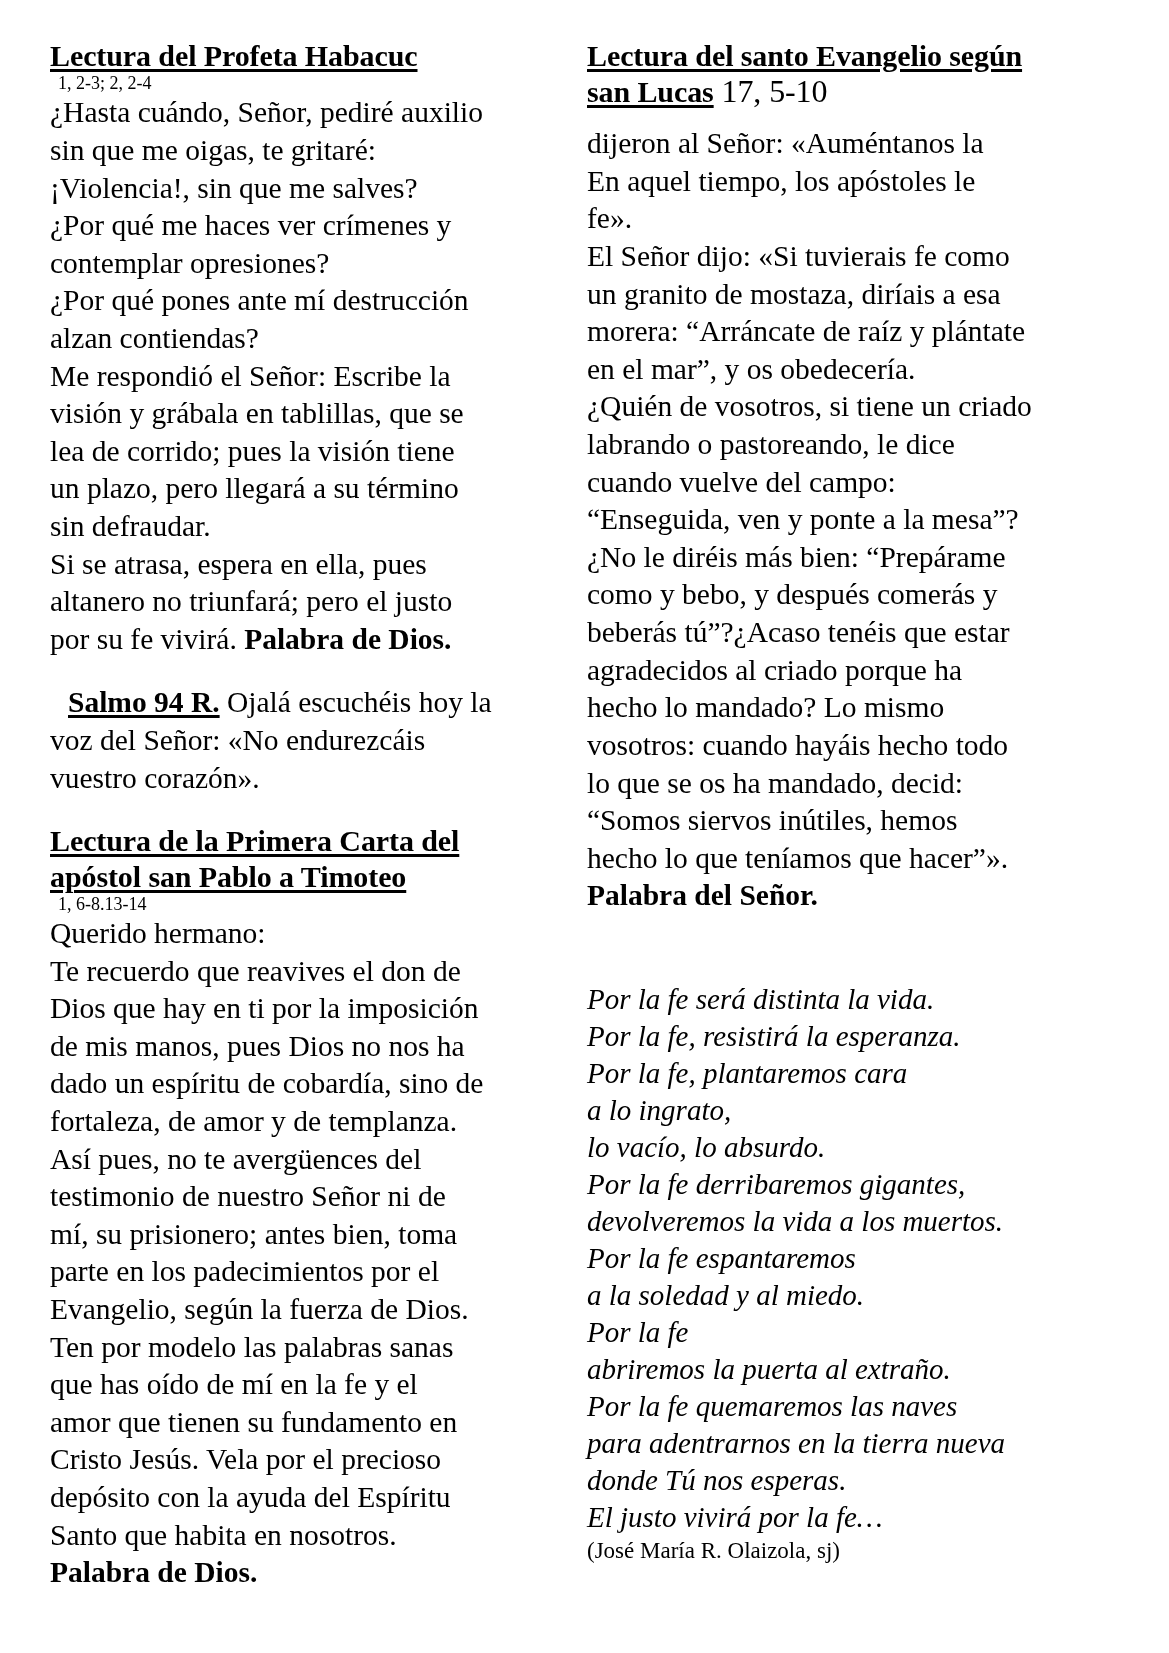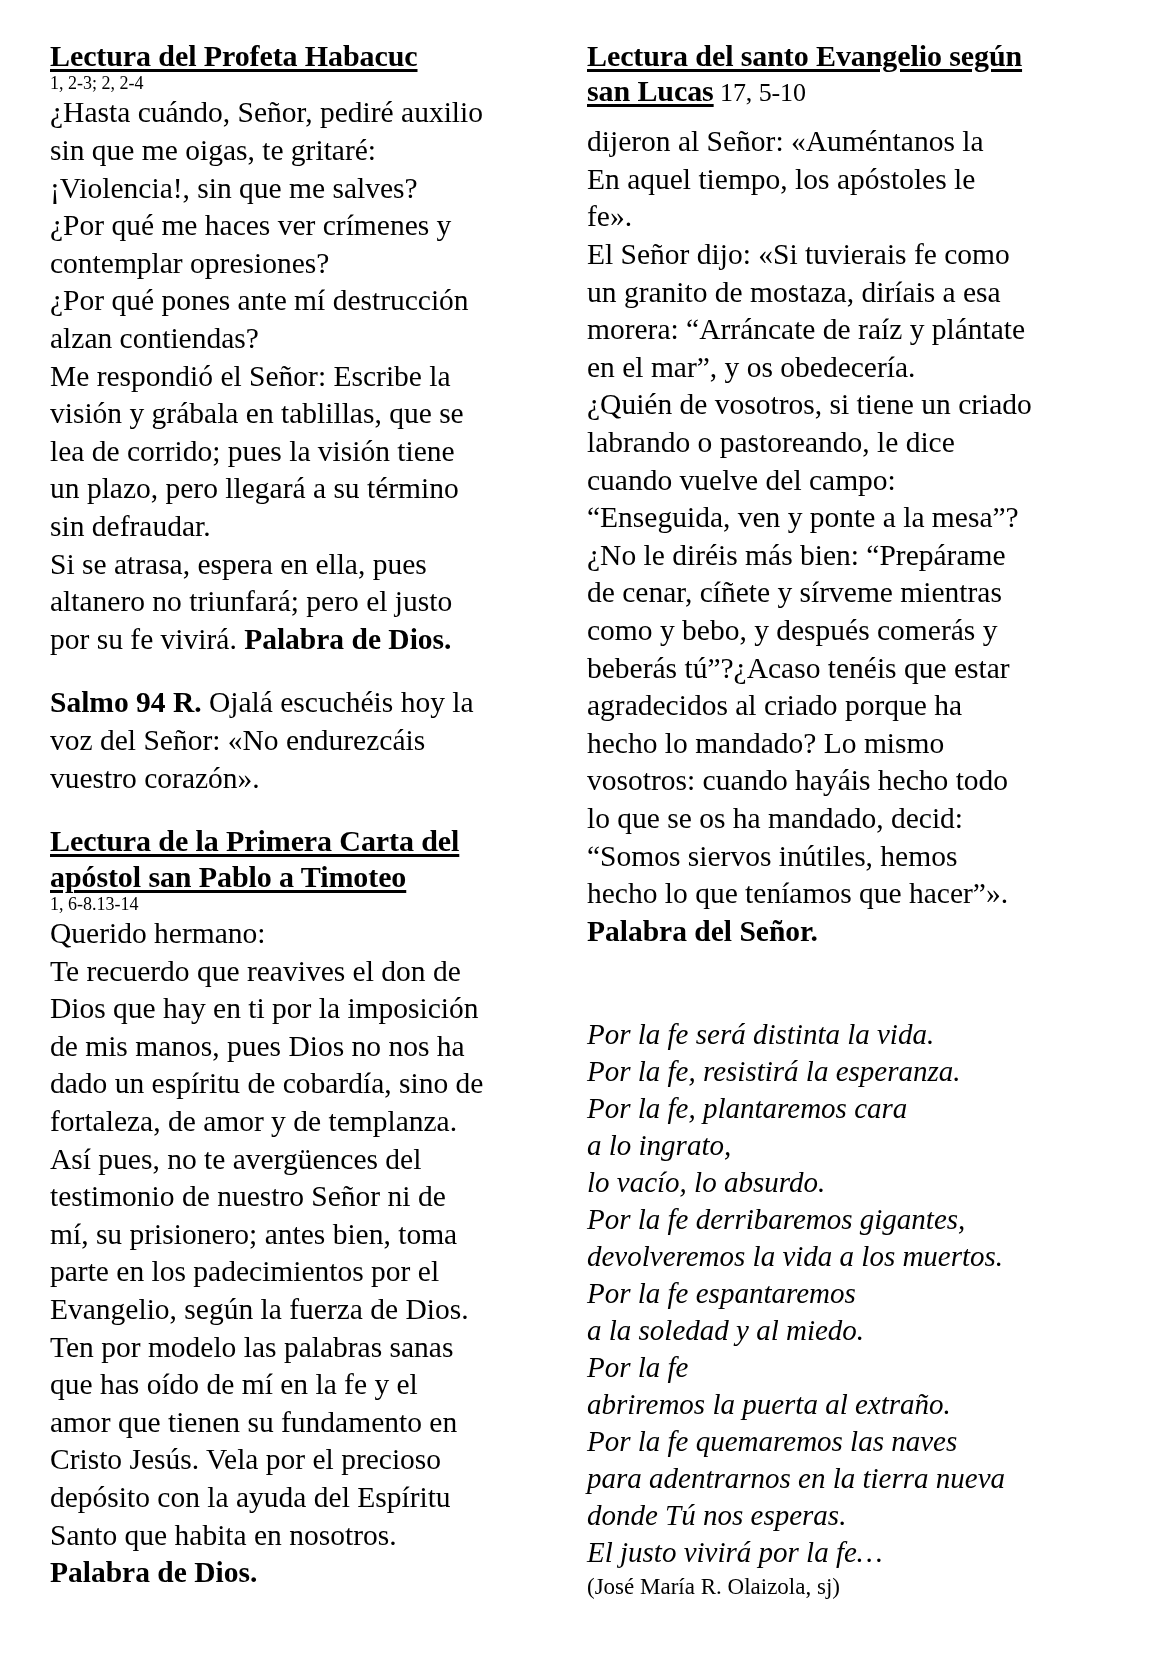--- a/index.html
+++ b/index.html
@@ -47,27 +47,27 @@
     letter-spacing: -0.1px;
   }
   .heading .u {
     text-decoration: underline;
     text-underline-offset: 3px;
     text-decoration-thickness: 2.5px;
   }
   .heading .ref-inline {
     font-weight: normal;
     text-decoration: none;
-    font-size: 26px;
+    font-size: 32px;
   }
 
   .cite {
     font-size: 18px;
     line-height: 1.05;
-    margin: 1px 0 1px 0;
+    margin: 1px 0 1px 8px;
     font-weight: normal;
   }
 
   
   .verse {
     font-size: 29.5px;
     line-height: 1.275;
     margin: 0;
   }
   .verse .b {
@@ -79,22 +79,24 @@
   .gap-xl { height: 66px; }
 
   
   .psalm {
     font-size: 29.5px;
     line-height: 1.275;
     margin: 0;
   }
   .psalm .label {
     font-weight: bold;
+    text-decoration: underline;
     text-underline-offset: 3px;
     text-decoration-thickness: 2.5px;
+    margin-left: 18px;
   }
 
   
   .poem-line {
     font-size: 29px;
     font-style: italic;
     line-height: 1.275;
     margin: 0;
   }
   .attribution {
@@ -189,21 +191,20 @@
         <p class="verse">fe».</p>
         <p class="verse">El Señor dijo: «Si tuvierais fe como</p>
         <p class="verse">un granito de mostaza, diríais a esa</p>
         <p class="verse">morera: “Arráncate de raíz y plántate</p>
         <p class="verse">en el mar”, y os obedecería.</p>
         <p class="verse">¿Quién de vosotros, si tiene un criado</p>
         <p class="verse">labrando o pastoreando, le dice</p>
         <p class="verse">cuando vuelve del campo:</p>
         <p class="verse">“Enseguida, ven y ponte a la mesa”?</p>
         <p class="verse">¿No le diréis más bien: “Prepárame</p>
-        <p class="verse">de cenar, cíñete y sírveme mientras</p>
         <p class="verse">como y bebo, y después comerás y</p>
         <p class="verse">beberás tú”?¿Acaso tenéis que estar</p>
         <p class="verse">agradecidos al criado porque ha</p>
         <p class="verse">hecho lo mandado? Lo mismo</p>
         <p class="verse">vosotros: cuando hayáis hecho todo</p>
         <p class="verse">lo que se os ha mandado, decid:</p>
         <p class="verse">“Somos siervos inútiles, hemos</p>
         <p class="verse">hecho lo que teníamos que hacer”».</p>
         <p class="verse"><span class="b">Palabra del Señor.</span></p>
       </div>

